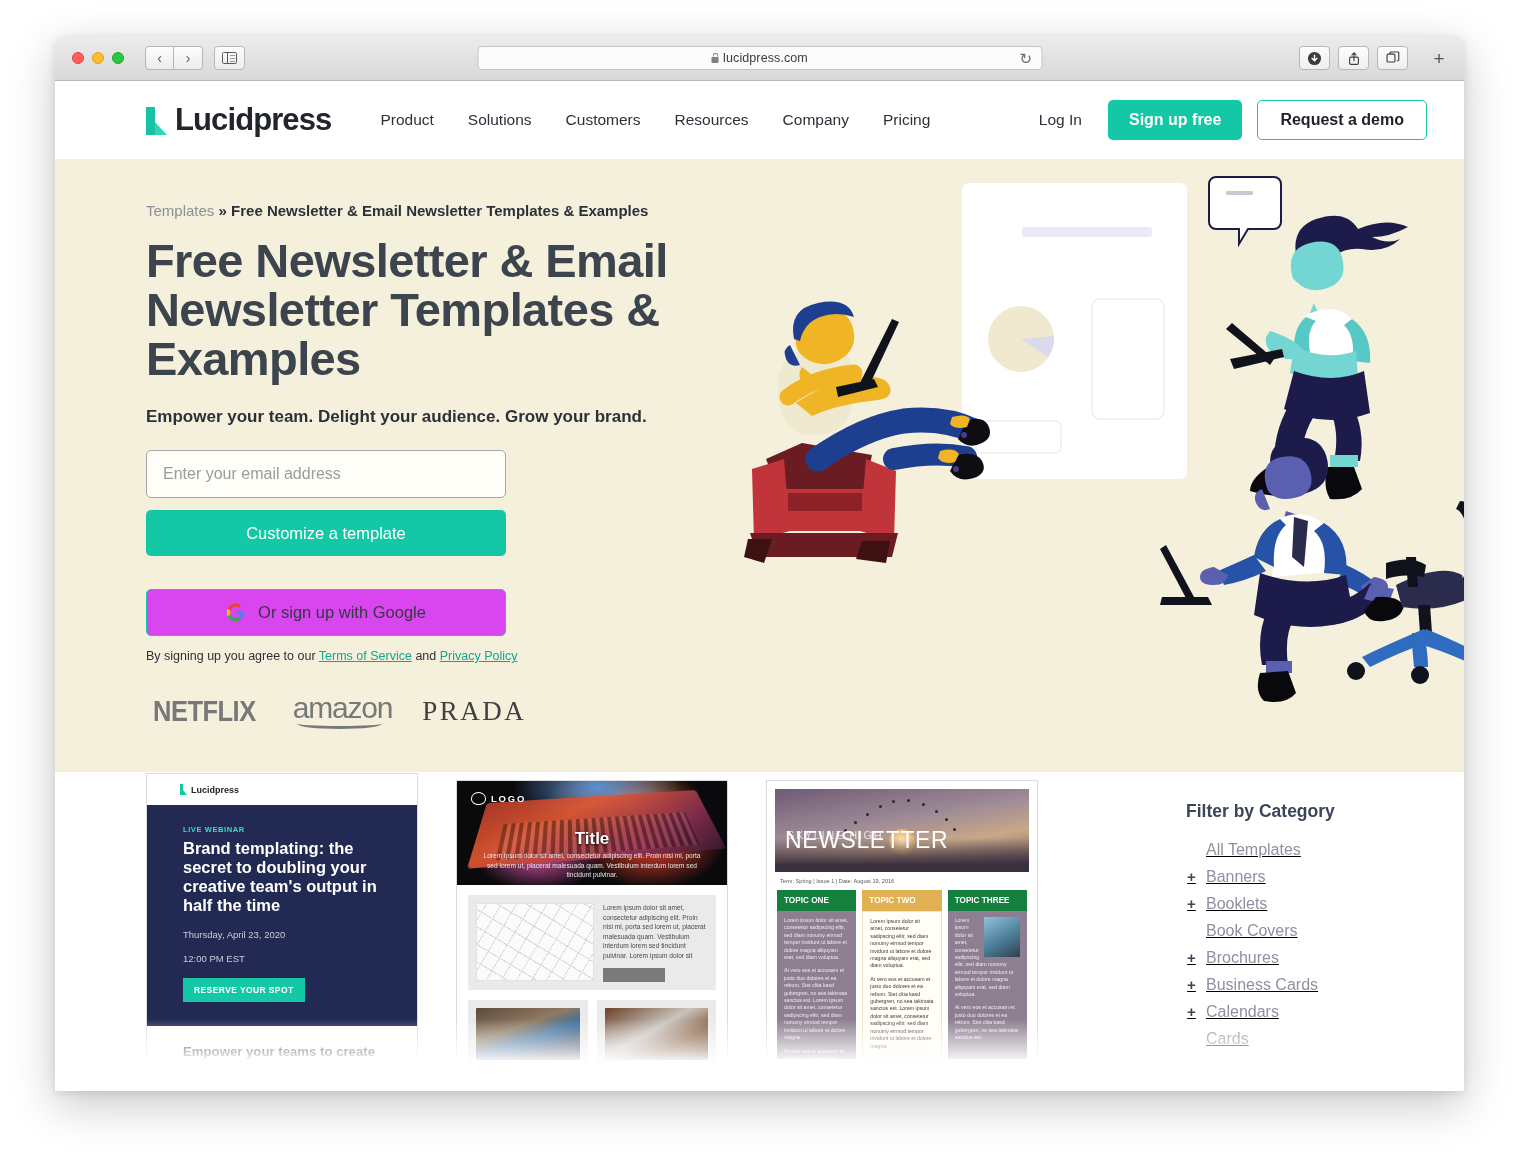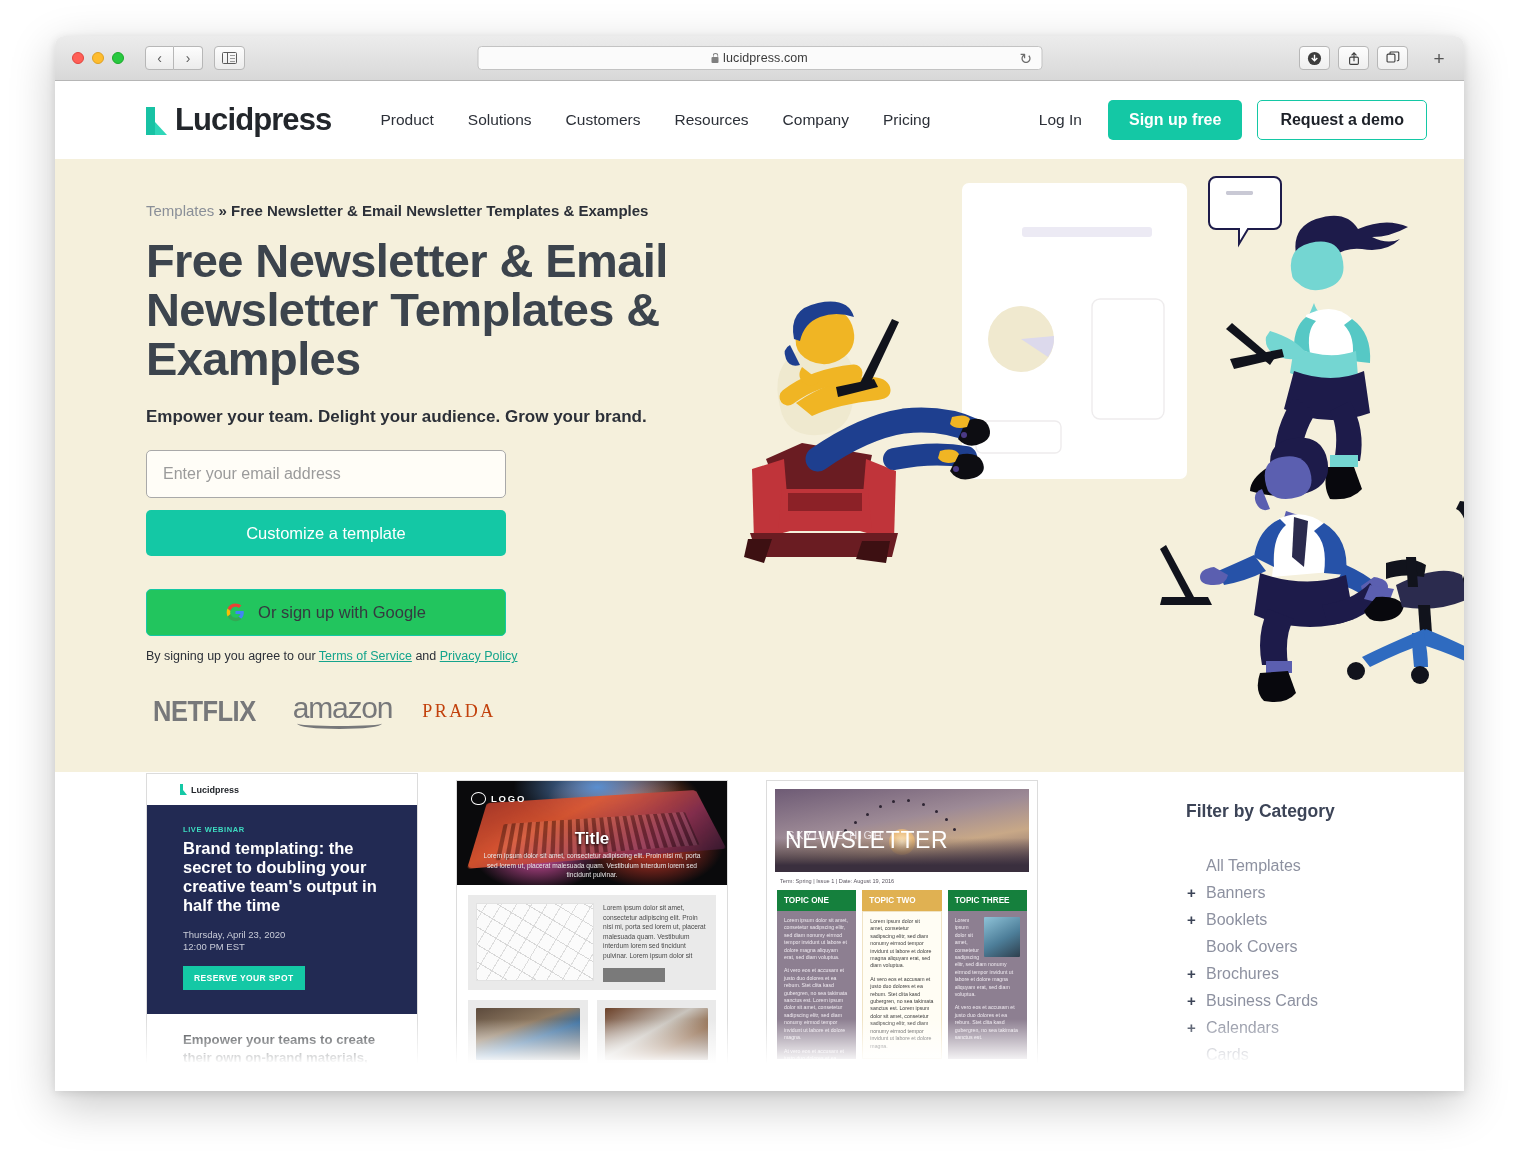--- a/index.html
+++ b/index.html
@@ -188,21 +188,21 @@
   .btn-customize {
     margin-top: 12px;
     width: 360px; height: 46px;
     background: #14c8a5; color: #fff; border: none; border-radius: 5px;
     font-size: 16.5px; font-weight: 400; cursor: pointer;
     font-family: "Liberation Sans", sans-serif;
   }
   .btn-google {
     margin-top: 33px;
     width: 360px; height: 47px;
-    background: #22c55e; border: 1.4px solid #14c8a5; border-radius: 5px;
+    background: #d946ef; border: 1.4px solid #14c8a5; border-radius: 5px;
     display: flex; align-items: center; justify-content: center; gap: 13px;
     font-size: 16.5px; color: #35393f; cursor: pointer;
     font-family: "Liberation Sans", sans-serif;
   }
   .g-logo { width: 19px; height: 19px; }
   .tos {
     margin-top: 13px; font-size: 12.5px; color: #2c3038;
   }
   .tos a { color: #14a48c; text-decoration: underline; }
 
@@ -218,21 +218,21 @@
     font-size: 30px; color: #77787a; letter-spacing: -1.2px;
     position: relative; padding-bottom: 6px;
   }
   .brand-amazon::after {
     content: ""; position: absolute; left: 4px; right: 10px; bottom: 2px;
     height: 8px; border-bottom: 3px solid #77787a;
     border-radius: 0 0 60% 60%;
   }
   .brand-prada {
     font-family: "Liberation Serif", serif;
-    font-size: 18px; color: #c2410c; letter-spacing: 2.5px; font-weight: 400;
+    font-size: 27px; color: #404040; letter-spacing: 2.5px; font-weight: 400;
   }
 
   
   .illus { position: absolute; right: 0; top: 0; width: 720px; height: 613px; }
 
   
   .templates {
     position: relative; background: #fff; height: 319px;
     padding-left: 91px; display: flex; gap: 0;
   }
@@ -332,21 +332,21 @@
               background: linear-gradient(150deg,#8fc3d8,#4d7e99 55%,#2e3f4d);
               border-radius: 1px; }
   .c3-key { margin: 7px 2px 0 2px; background: #b9552f; color:#fff;
             font-size: 8.2px; font-weight: 700; padding: 7px 8px; }
 
   
   .filters {
     position: absolute; right: 0; top: 0; width: 360px; padding: 29px 0 0 82px;
   }
   .filters-title { font-size: 17.5px; font-weight: 700; color: #3c4457; }
-  .filter-list { margin-top: 30px; }
+  .filter-list { margin-top: 14px; text-decoration: underline; }
   .filter-item {
     display: flex; align-items: baseline; gap: 9px;
     font-size: 16px; color: #8d91a0; line-height: 27px; cursor: pointer;
   }
   .filter-item .plus {
     color: #3c4457; font-weight: 700; font-size: 15px; width: 11px;
     display: inline-block; text-align: center; flex: none;
   }
   .filter-item .plus.hidden { visibility: hidden; }
 
@@ -581,21 +581,21 @@
             <span class="c1-logomark">
                 <i></i>
                 <b></b>
               </span>
             <span class="c1-logotext">Lucidpress</span>
           </div>
           <div class="c1-hero">
             <div class="c1-eyebrow">LIVE WEBINAR</div>
             <div class="c1-title">Brand templating: the secret to doubling your creative team's output in half the time</div>
             <div class="c1-date">Thursday, April 23, 2020</div>
-            <div class="c1-date" style="margin-top:0">12:00 PM EST</div>
+            <div class="c1-date" style="margin-top:12px">12:00 PM EST</div>
             <div class="c1-cta">RESERVE YOUR SPOT</div>
           </div>
           <div class="c1-body">Empower your teams to create their own on-brand materials, even from home.</div>
         </div>
 
         <div class="tcard c2">
           <div class="c2-hero">
             <div class="c2-laptop"></div>
             <div class="c2-logo">
               <span class="c2-logo-icon"></span>

